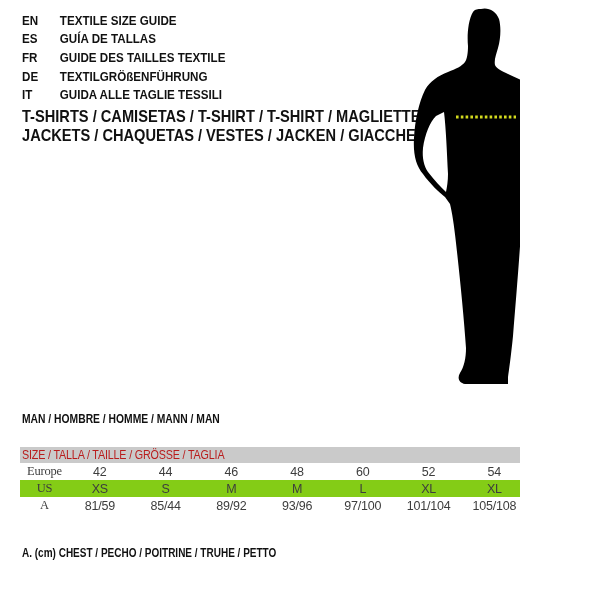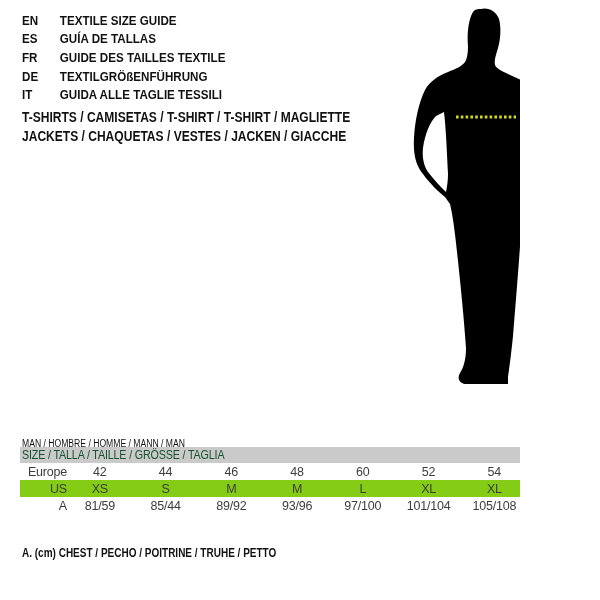--- a/index.html
+++ b/index.html
@@ -7,33 +7,33 @@
     position:relative;width:520px;height:600px;background:#fff;overflow:hidden;
     font-family:"Liberation Sans",sans-serif;color:#111;
   }
   .cond{transform:scaleX(0.86);transform-origin:0 50%;white-space:nowrap;display:inline-block;}
 
   .lang-list{position:absolute;left:22px;top:11px;}
   .lang-row{display:flex;height:18.6px;align-items:center;font-weight:bold;font-size:13.5px;
     transform:scaleX(0.86);transform-origin:0 50%;white-space:nowrap;}
   .lang-code{width:44px;flex:0 0 44px;}
 
-  .cats{position:absolute;left:22px;top:108px;font-weight:bold;font-size:14px;line-height:18.5px;}
+  .cats{position:absolute;left:22px;top:108px;font-weight:bold;font-size:17px;line-height:18.5px;}
   .cats .line{transform:scaleX(0.86);transform-origin:0 50%;white-space:nowrap;}
 
   .fig{position:absolute;left:412px;top:6px;}
   .a-label{position:absolute;left:557px;top:109px;width:14px;text-align:center;font-size:13.5px;color:#1a1a1a;}
 
-  .man-title{position:absolute;left:22px;top:438px;font-weight:normal;font-size:10px;}
+  .man-title{position:absolute;left:22px;top:412px;font-weight:bold;font-size:12px;}
 
   .size-table{position:absolute;left:20px;top:447px;width:573px;border-collapse:collapse;
     table-layout:fixed;font-size:12.5px;color:#3d3d3d;letter-spacing:-0.2px;}
-  .size-table th{background:#cacaca;text-align:left;font-weight:normal;height:16px;padding:0 0 0 2px;color:#14532d;}
+  .size-table th{background:#cacaca;text-align:left;font-weight:normal;height:16px;padding:0 0 0 2px;color:#b91c1c;}
   .size-table td{text-align:center;height:17px;padding:0;overflow:hidden;}
-  .size-table td.rowlabel{text-align:right;padding-left:2px;}
+  .size-table td.rowlabel{text-align:center;padding-left:2px;font-family:Liberation Serif, serif;}
   .size-table tr.alt{background:#84cc16;}
   .size-table tr.alt-sep{background:#ededed;border-top:1px solid #fff;}
 
   .footnote{position:absolute;left:22px;top:546px;font-weight:bold;font-size:12.5px;
     transform:scaleX(0.8);transform-origin:0 50%;white-space:nowrap;}
 </style>
 </head>
 <body>
 
 <div id="canvas">

